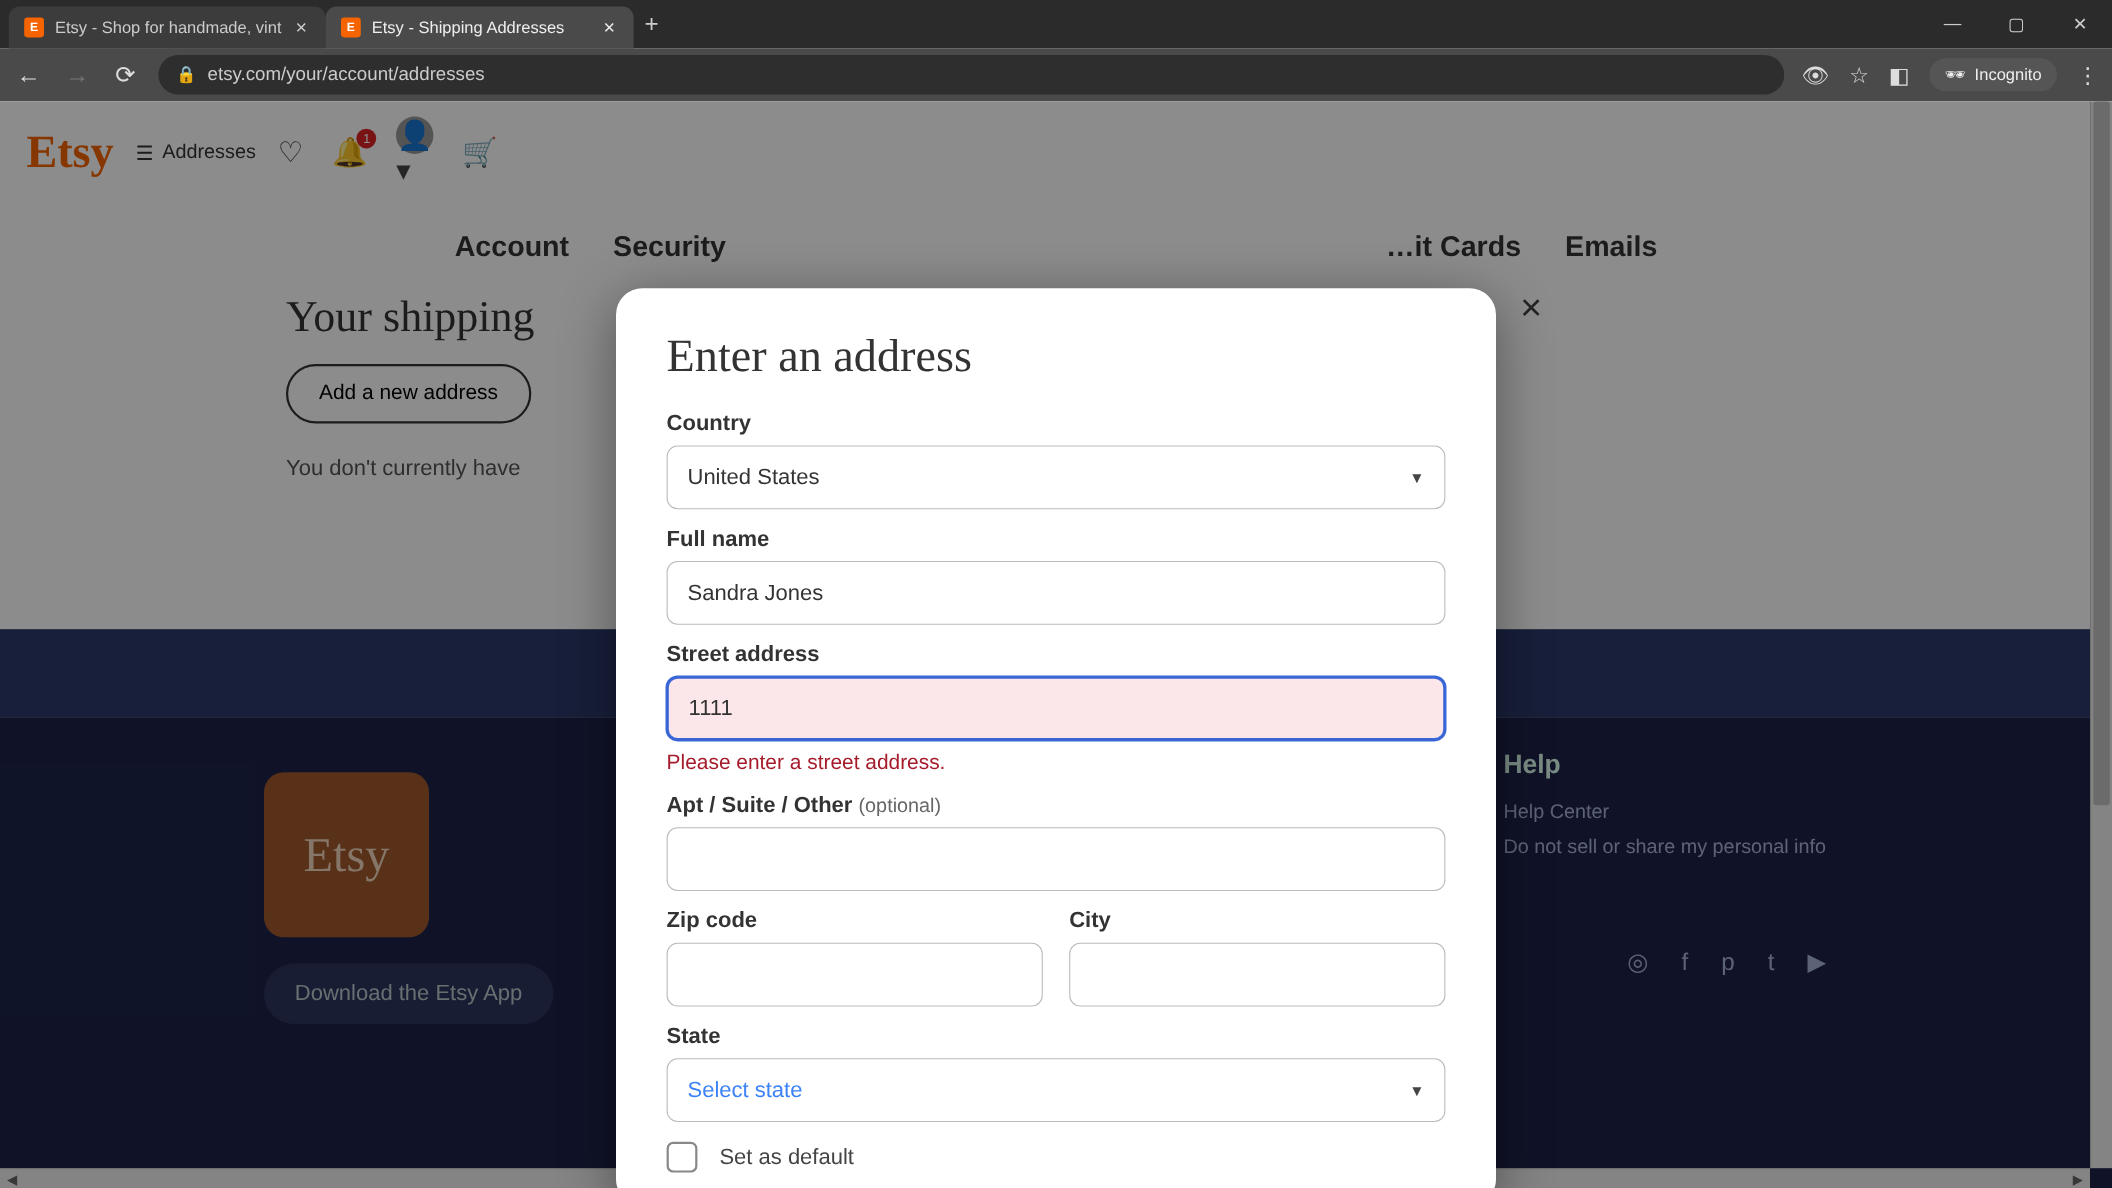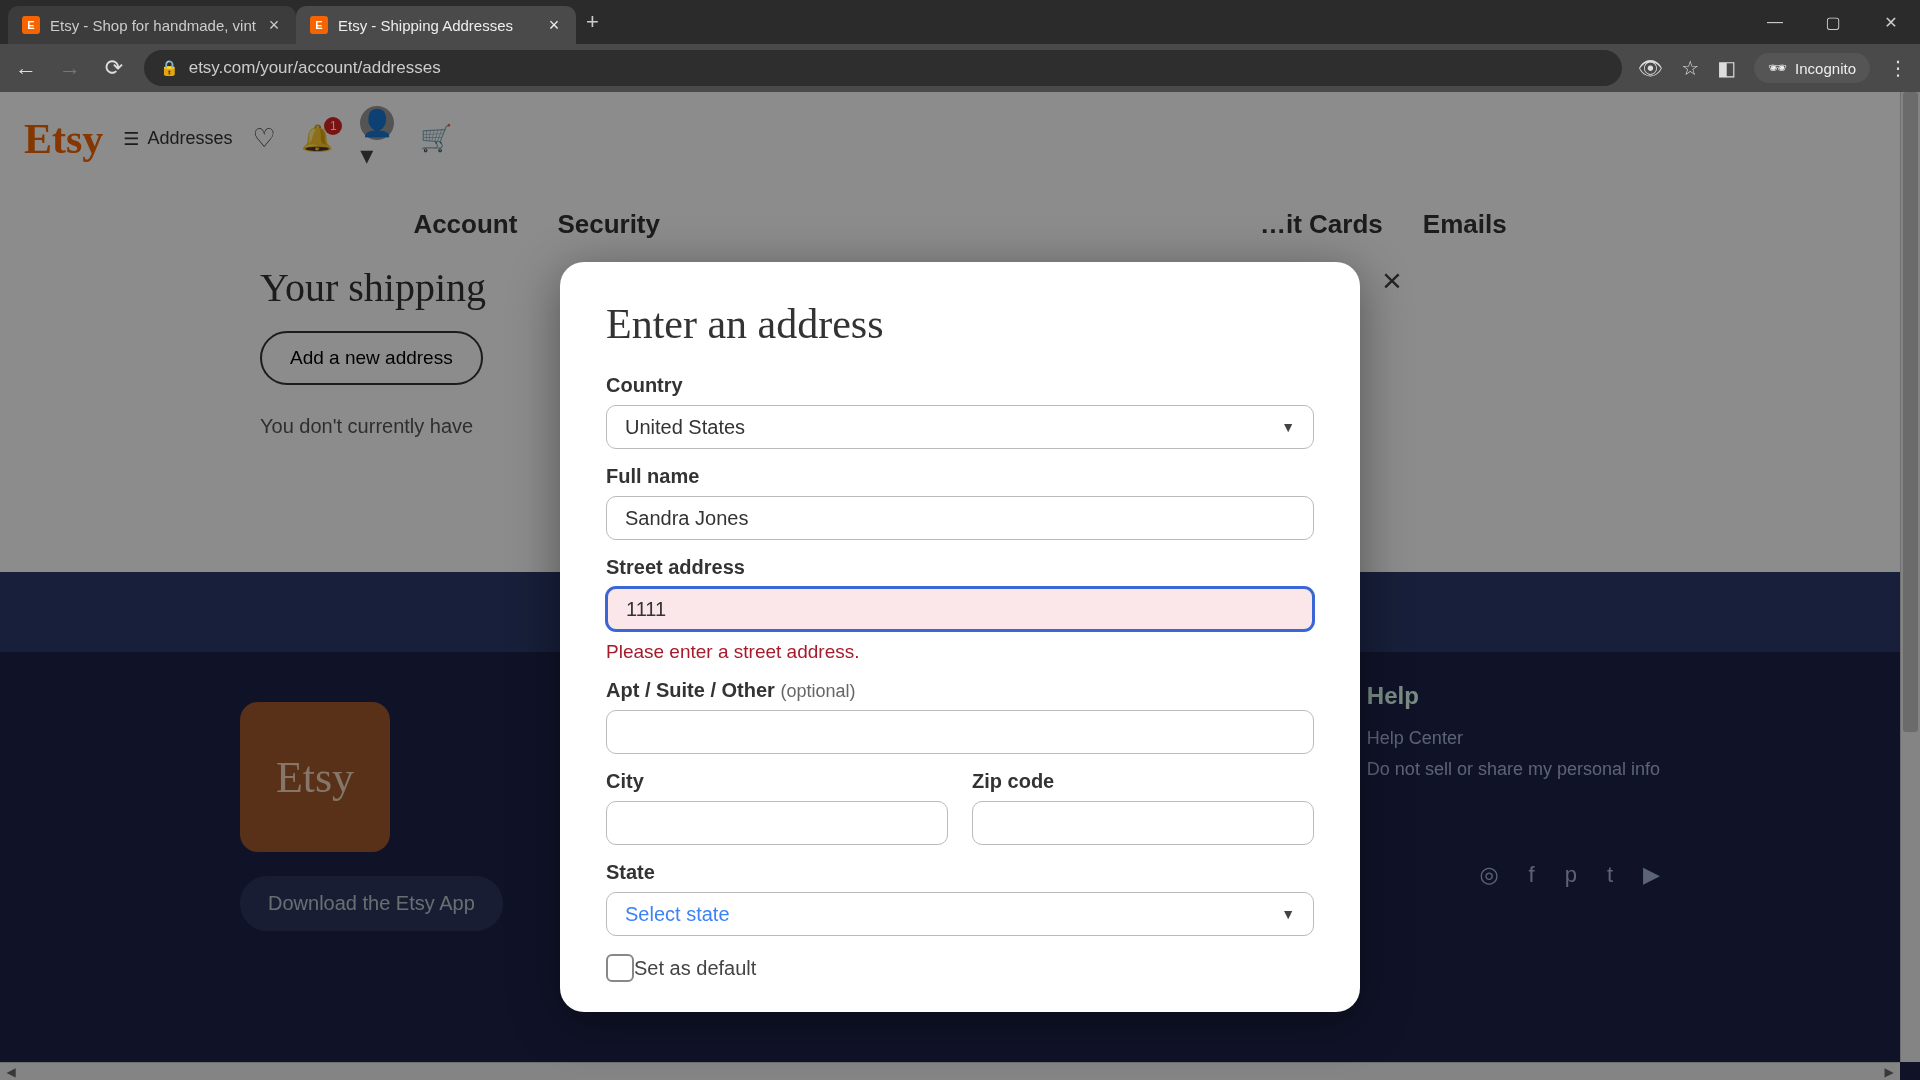--- a/index.html
+++ b/index.html
@@ -141,36 +141,36 @@
 .modal-close {
   position:absolute; top:-4px; right:-54px;
   width:44px;height:44px; font-size:34px; color:#222;
   display:flex;align-items:center;justify-content:center;
   cursor:pointer;
 }
 .modal h1 { font-family:Georgia,serif; font-size:42px; font-weight:400; color:#333; margin-bottom:26px; }
 .fld-label { font-size:20px; font-weight:700; color:#333; margin-top:16px; margin-bottom:8px; }
 .fld-label .opt { font-weight:400; color:#666; font-size:18px; }
 .select, .text-input {
-  width:100%; height:44px; border:1px solid #bbb;
+  width:100%; height:58px; border:1px solid #bbb;
   border-radius:10px; padding:0 18px; font-size:20px;
   background:#fff; color:#333;
   display:flex; align-items:center; justify-content:space-between;
 }
 .select .caret { font-size:14px; color:#444; }
 input.text-input { outline:none; }
 .text-input.error {
   border:2px solid #3a66d6;
   background:#fbe7ea;
   box-shadow:0 0 0 1px #3a66d6;
 }
 .err-msg { color:#a61b2b; font-size:19px; margin-top:10px; }
 .row2 { display:flex; gap:24px; }
 .row2 > div { flex:1; }
-.chk-row { display:flex; align-items:center; gap:0; margin-top:18px; }
+.chk-row { display:flex; align-items:center; gap:20px; margin-top:18px; }
 .chk {
   width:28px;height:28px;border:2px solid #888;border-radius:6px;background:#fff;
 }
 .chk-label { font-size:20px; color:#444; }
 
 
 .vscroll { position:absolute; right:0; top:92px; bottom:18px; width:20px; background:#f0f0f0; border-left:1px solid #ccc; z-index:2; }
 .vscroll .thumb { position:absolute; top:0; left:2px; right:2px; height:640px; background:#c4c4c4; border-radius:3px; }
 .hscroll { position:absolute; left:0; right:20px; bottom:0; height:18px; background:#f0f0f0; border-top:1px solid #ccc; z-index:2; display:flex; }
 .hscroll .arrow { width:22px; display:flex;align-items:center;justify-content:center;color:#666;font-size:12px; }
@@ -291,25 +291,25 @@
     <div class="err-msg">Please enter a street address.</div>
 
     <div class="fld-label">
       <span>Apt / Suite / Other</span>
       <span class="opt">(optional)</span>
     </div>
     <input class="text-input" value="" style="">
 
     <div class="row2">
       <div>
-        <div class="fld-label">City</div>
+        <div class="fld-label">Zip code</div>
         <input class="text-input" value="" style="">
       </div>
       <div>
-        <div class="fld-label">Zip code</div>
+        <div class="fld-label">City</div>
         <input class="text-input" value="" style="">
       </div>
     </div>
 
     <div class="fld-label">State</div>
     <div class="select">
       <span style="color:#3b82f6">Select state</span>
       <span class="caret">▼</span>
     </div>
 

